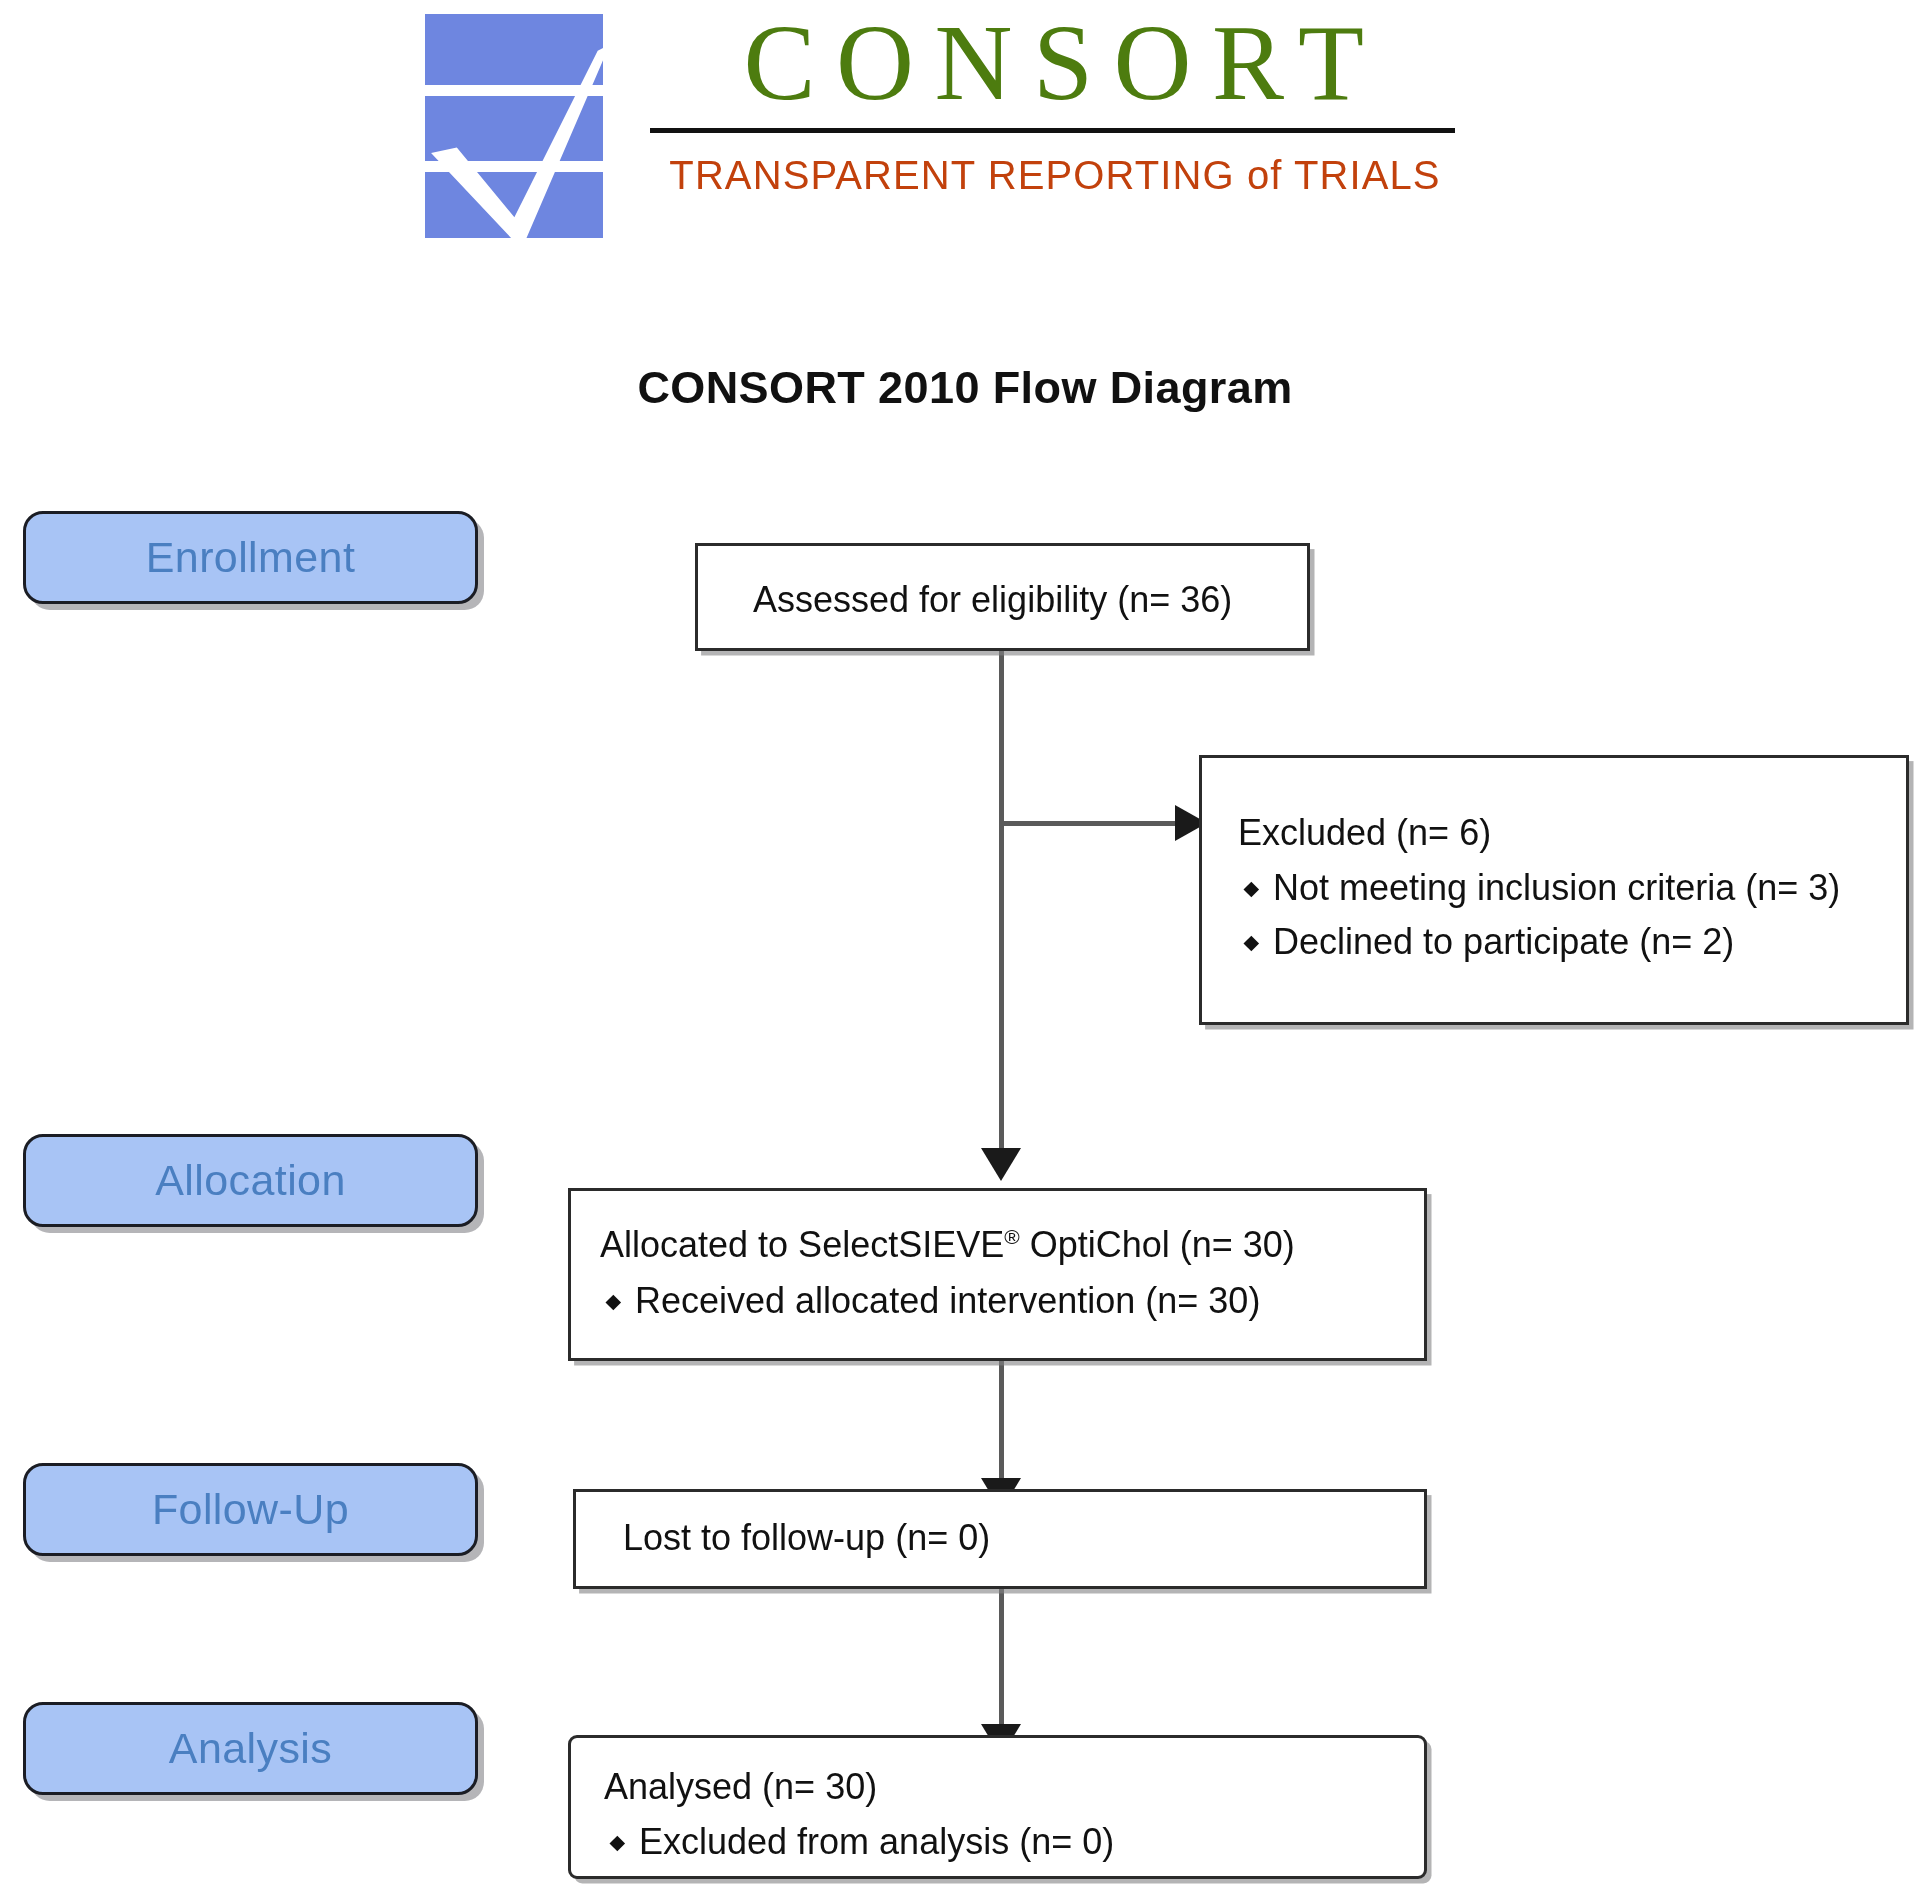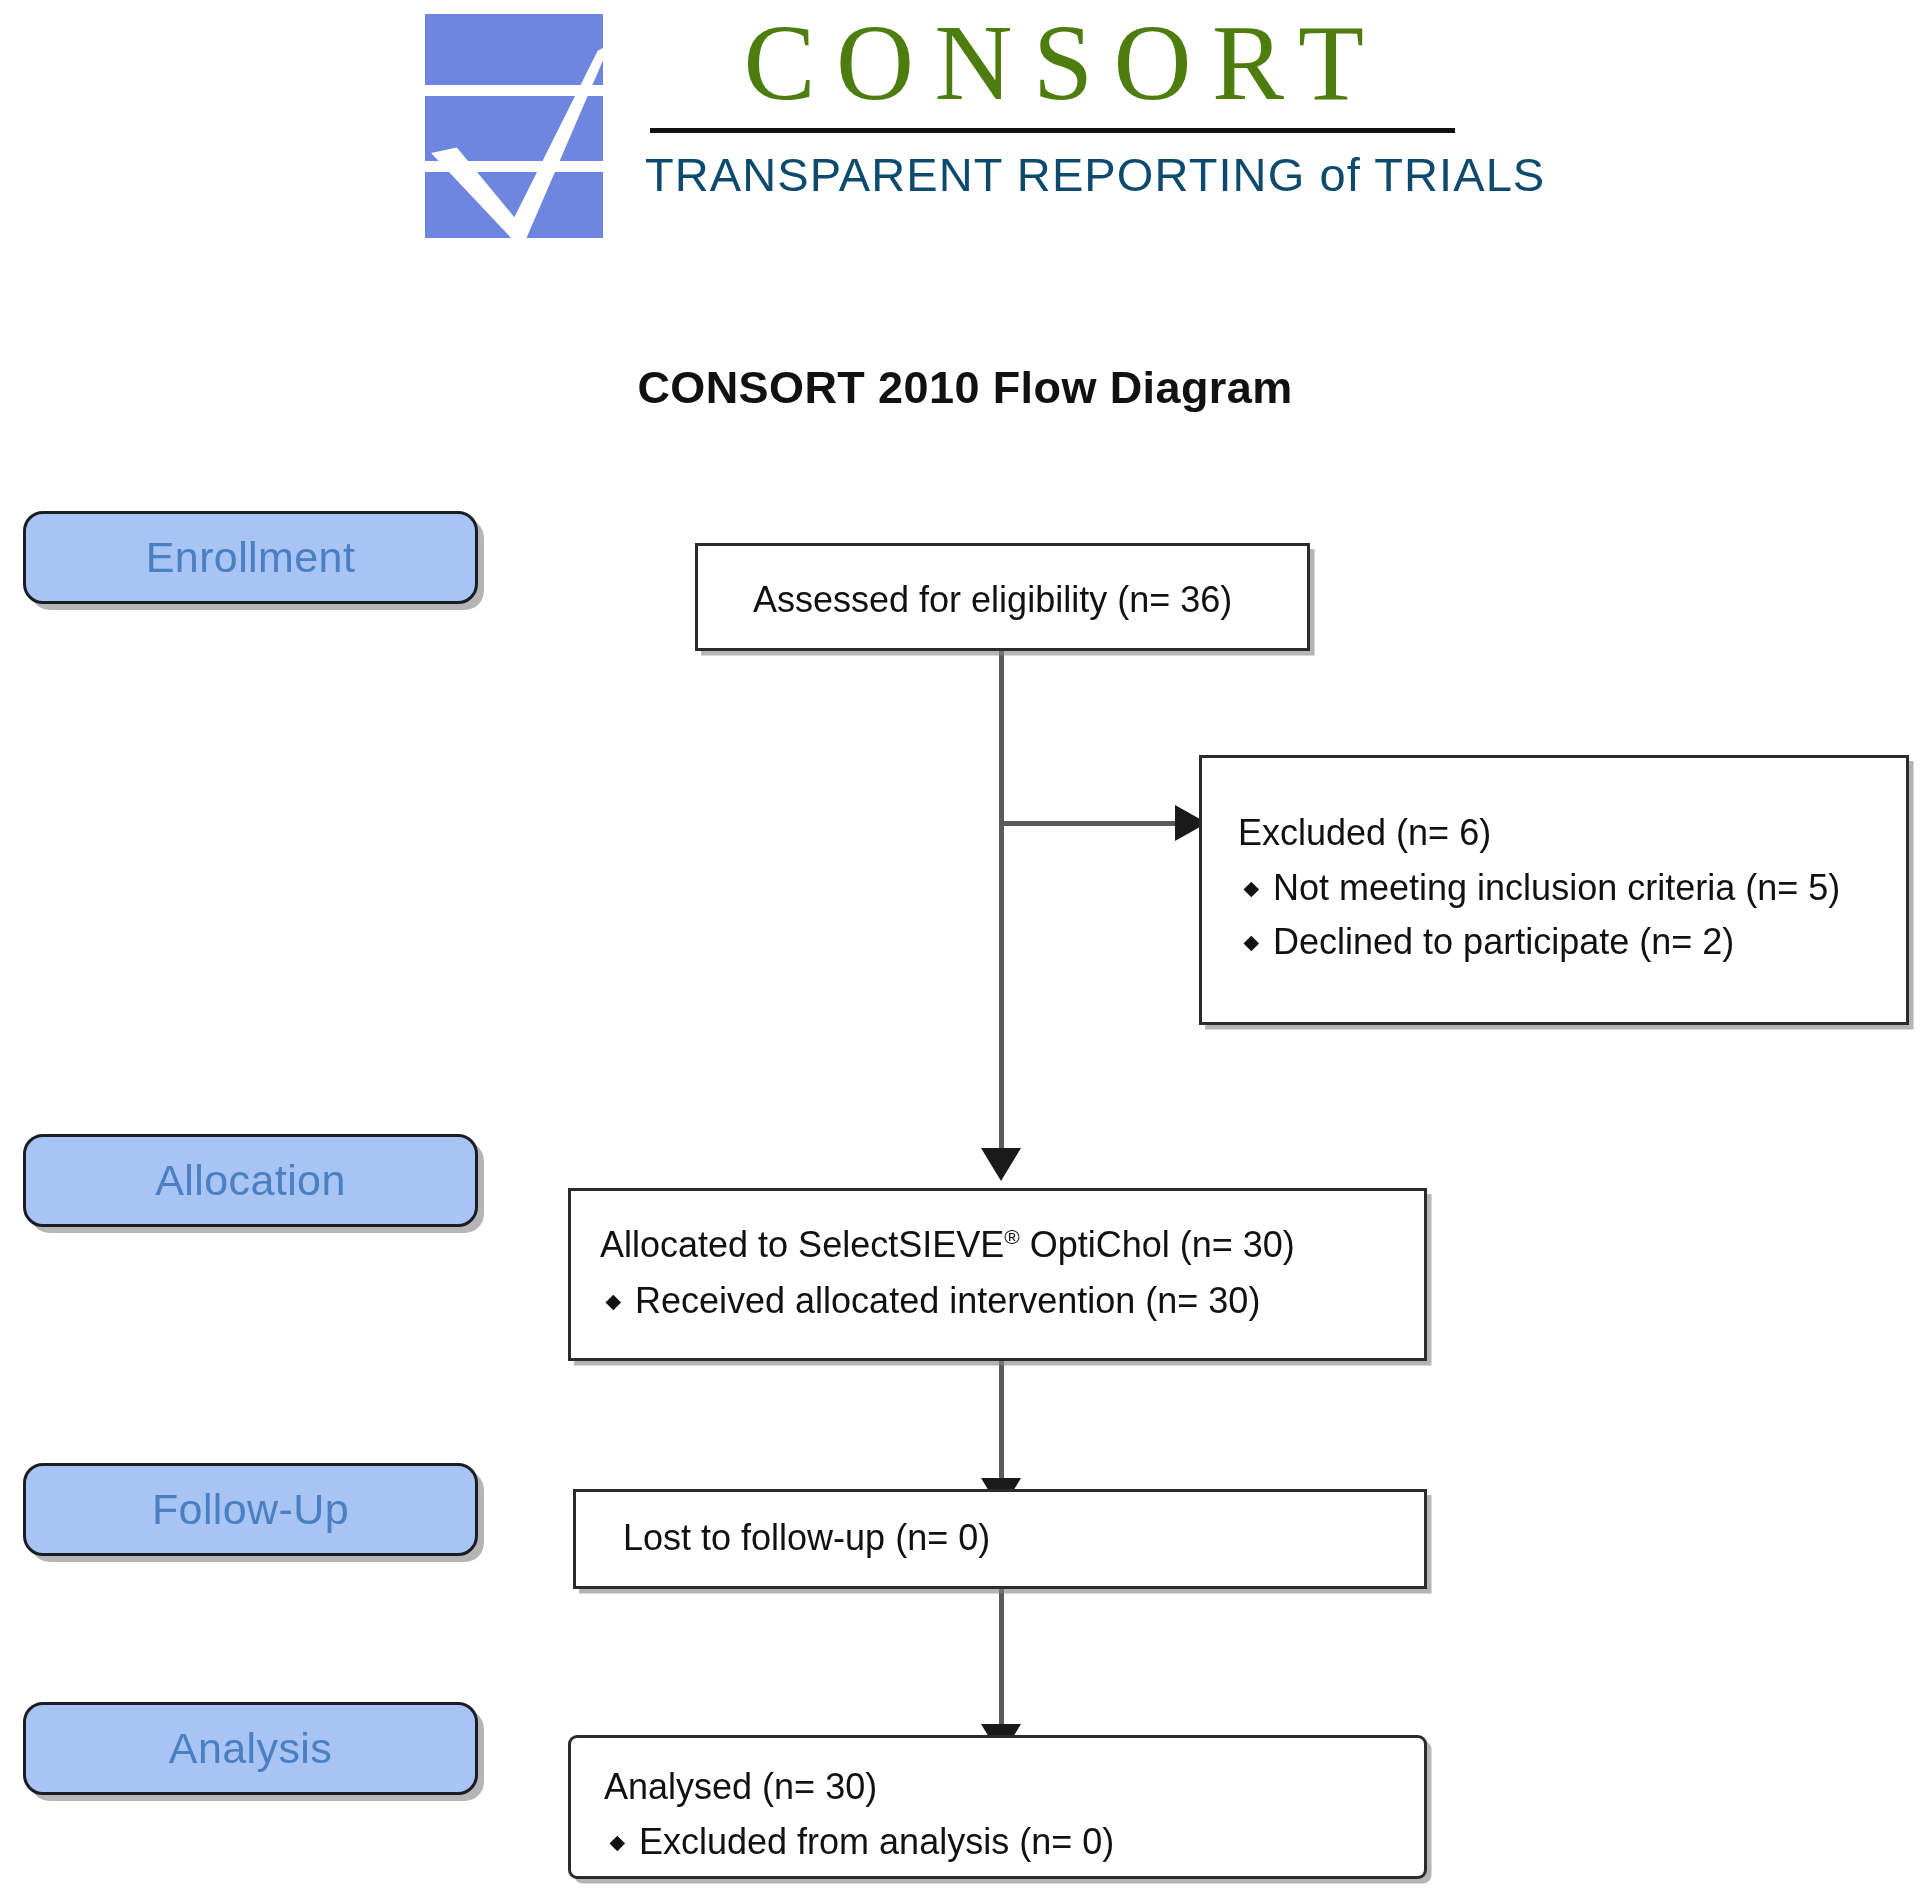--- a/index.html
+++ b/index.html
@@ -68,25 +68,25 @@
   #logo-rule {
     margin-top: 7.6px;
     margin-left: 4.6px;
     width: 805px;
     height: 5.3px;
     background: #111111;
   }
   #logo-tagline {
     margin-top: 16.7px;
     font-family: "Liberation Sans", sans-serif;
-    font-size: 47px;
+    font-size: 40px;
     line-height: 50px;
     font-weight: 400;
     letter-spacing: 1.1px;
-    color: #0c4a6e;
+    color: #c2410c;
     white-space: nowrap;
     text-align: center;
   }
 
   
   #diagram-title {
     position: absolute;
     left: 0;
     top: 362px;
     width: 1930px;
@@ -234,21 +234,21 @@
 
 <div class="vline" style="left:999px; top:1589px; height:144px;"></div>
 <div class="arrow-down" style="left:981px; top:1724px;"></div>
 
 <div class="flow-box" style="left:695px; top:543px; width:615px; height:108px; padding:35px 0 0 55px;">
   <div class="box-line">Assessed for eligibility (n= 36)</div>
 </div>
 
 <div class="flow-box" style="left:1199px; top:755px; width:710px; height:270px; padding:56px 0 0 36px;">
   <div class="box-line">Excluded  (n= 6)</div>
-  <div class="box-line bullet" style="margin-top:16.7px;">Not meeting inclusion criteria (n= 5)</div>
+  <div class="box-line bullet" style="margin-top:16.7px;">Not meeting inclusion criteria (n= 3)</div>
   <div class="box-line bullet" style="margin-top:16.7px;">Declined to participate (n= 2)</div>
 </div>
 
 <div class="flow-box" style="left:568px; top:1188px; width:859px; height:173px; padding:35px 0 16px 29px;">
   <div class="box-line">
     <span>Allocated to SelectSIEVE</span><sup class="reg">®</sup><span> OptiChol (n= 30)</span>
   </div>
   <div class="box-line bullet" style="margin-top:18px;">Received allocated intervention (n= 30)</div>
 </div>
 

